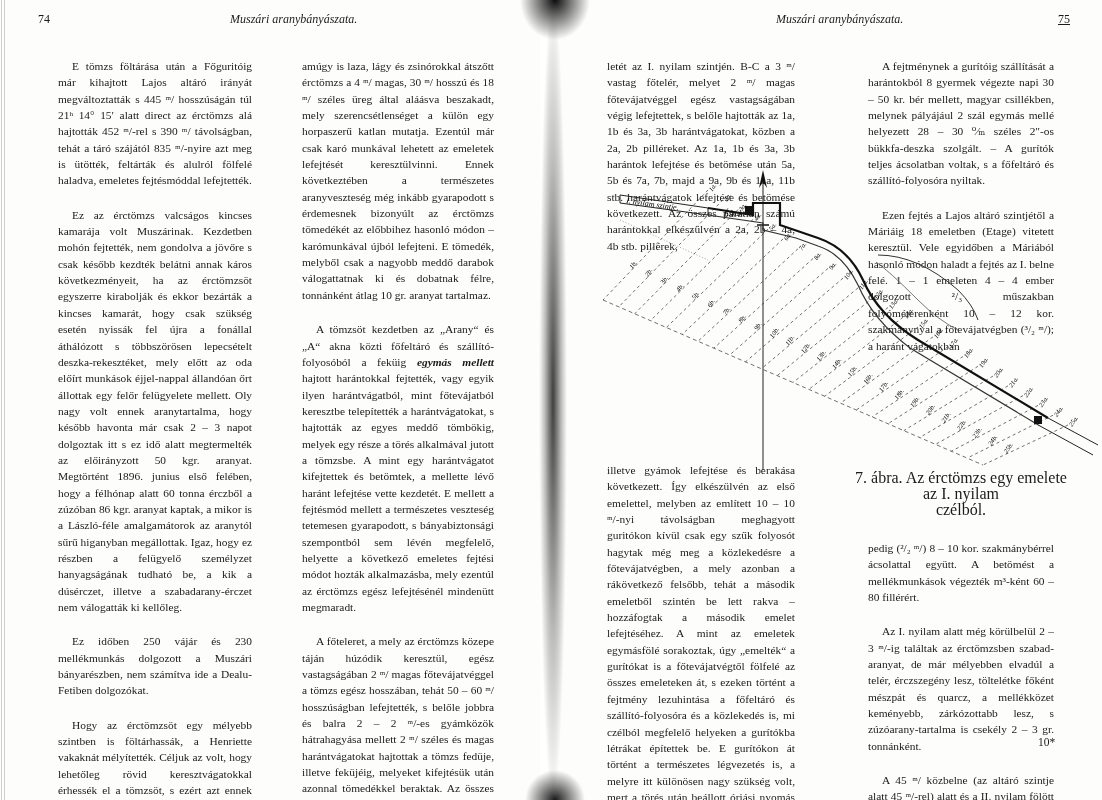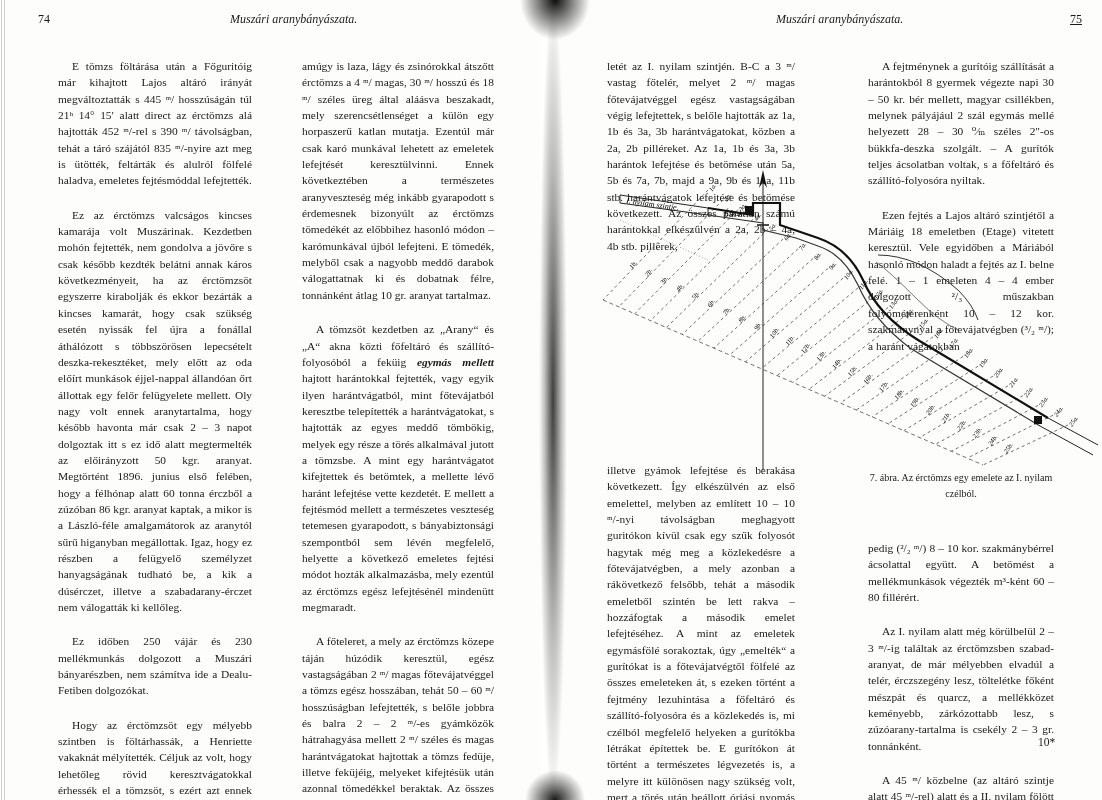--- a/index.html
+++ b/index.html
@@ -15,21 +15,21 @@
   .gutter-top { position:absolute; left:520px; top:0; width:70px; height:40px;
     background:radial-gradient(ellipse 35px 40px at 50% 0%, rgba(0,0,0,.95), rgba(0,0,0,0) 100%); }
   .gutter-bot { position:absolute; left:525px; top:770px; width:60px; height:30px;
     background:radial-gradient(ellipse 30px 30px at 50% 100%, rgba(0,0,0,.9), rgba(0,0,0,0) 100%); }
   .runhead { position:absolute; top:12px; font-size:12px; font-style:italic; }
   .pagenum { position:absolute; top:12px; font-size:12px; }
   .col { position:absolute; font-size:11.4px; line-height:16.35px; text-align:justify; }
   .col p { margin:18px; text-indent:14px; }
   .col p.noindent { text-indent:0; }
   .col p .it { font-style:italic; }
-  .caption { position:absolute; font-size:10px; line-height:16px; text-align:center; }
+  .caption { position:absolute; font-size:16px; line-height:16px; text-align:center; }
   .signature { position:absolute; font-size:11.5px; }
   .figure { position:absolute; }
 </style>
 </head>
 <body>
 
 <div class="page page-left">
   <div class="left-edge"></div>
   <div class="pagenum" style="left:38px;">74</div>
   <div class="runhead" style="left:230px;">Muszári aranybányászata.</div>
@@ -43,21 +43,21 @@
     </div>
   <div class="col" id="lcol2" style="left:284px; top:40px; width:228px;">
       <p class="noindent"><span>amúgy is laza, lágy és zsinórokkal átszőtt érctömzs a 4 ᵐ/ magas, 30 ᵐ/ hosszú és 18 ᵐ/ széles üreg által aláásva beszakadt, mely szerencsétlenséget a külön egy horpaszerű katlan mutatja. Ezentúl már csak karó munkával lehetett az emeletek lefejtését keresztülvinni. Ennek következtében a természetes aranyveszteség még inkább gyarapodott s érdemesnek bizonyúlt az érctömzs tömedékét az előbbihez hasonló módon – karómunkával újból lefejteni. E tömedék, melyből csak a nagyobb meddő darabok válogattatnak ki és dobatnak félre, tonnánként átlag 10 gr. aranyat tartalmaz.</span></p>
       <p><span>A tömzsöt kezdetben az „Arany“ és „A“ akna közti főfeltáró és szállító-folyosóból a feküig </span><span class="it" style="font-weight: bold;">egymás mellett</span><span> hajtott harántokkal fejtették, vagy egyik ilyen harántvágatból, mint főtevájatból keresztbe telepítették a harántvágatokat, s hajtották az egyes meddő tömbökig, melyek egy része a törés alkalmával jutott a tömzsbe. A mint egy harántvágatot kifejtettek és betömtek, a mellette lévő haránt lefejtése vette kezdetét. E mellett a fejtésmód mellett a természetes veszteség tetemesen gyarapodott, s bányabiztonsági szempontból sem lévén megfelelő, helyette a következő emeletes fejtési módot hozták alkalmazásba, mely ezentúl az érctömzs egész lefejtésénél mindenütt megmaradt.</span></p>
       <p><span>A főteleret, a mely az érctömzs közepe táján húzódik keresztül, egész vastagságában 2 ᵐ/ magas főtevájatvéggel a tömzs egész hosszában, tehát 50 – 60 ᵐ/ hosszúságban lefejtették, s belőle jobbra és balra 2 – 2 ᵐ/-es gyámközök hátrahagyása mellett 2 ᵐ/ széles és magas harántvágatokat hajtottak a tömzs fedüje, illetve feküjéig, melyeket kifejtésük után azonnal tömedékkel beraktak. Az összes harántvágatok lefejtése után a közbeeső gyámközök lefejtése következett, hasonlóan az előbbiekéhez: karómunkával, s mikor ezekkel is eljutottak a fedű illetve feküig, ezeket is berakattal látták el, valamint a főtevájatvéget is 10 – 10 ᵐ/-ként egy-egy 1 m² keresztszelvényű gurítót, hagyva hátra teljes ácsolatban. Így elkészültek egy emelet lefejtésével, mire a következő emelet lefejtése következett. A munka néha igen nehezen haladt, úgy, hogy egy emelet lefejtése néha 6 hónapig is eltartott.</span></p>
     </div>
 </div>
 
 <div class="page page-right">
   <div class="runhead" style="left:228px;">Muszári aranybányászata.</div>
-  <div class="pagenum" style="left:522px;text-decoration:underline;">75</div>
+  <div class="pagenum" style="left:510px;text-decoration:underline;">75</div>
 
   <div class="col" id="rcol1a" style="left:41px; top:40px; width:224px;">
       <p class="noindent"><span>letét az I. nyilam szintjén. B-C a 3 ᵐ/ vastag főtelér, melyet 2 ᵐ/ magas főtevájatvéggel egész vastagságában végig lefejtettek, s belőle hajtották az 1a, 1b és 3a, 3b harántvágatokat, közben a 2a, 2b pilléreket. Az 1a, 1b és 3a, 3b harántok lefejtése és betömése után 5a, 5b és 7a, 7b, majd a 9a, 9b és 11a, 11b stb. harántvágatok lefejtése és betömése következett. Az összes páratlan számú harántokkal elkészülvén a 2a, 2b – 4a, 4b stb. pillérek,</span></p>
     </div>
   <div class="col" id="rcol2a" style="left:302px; top:40px; width:222px;">
       <p><span>A fejtménynek a gurítóig szállítását a harántokból 8 gyermek végezte napi 30 – 50 kr. bér mellett, magyar csillékben, melynek pályájául 2 szál egymás mellé helyezett 28 – 30 ⁰⁄ₘ széles 2″-os bükkfa-deszka szolgált. – A gurítók teljes ácsolatban voltak, s a főfeltáró és szállító-folyosóra nyiltak.</span></p>
       <p><span>Ezen fejtés a Lajos altáró szintjétől a Máriáig 18 emeletben (Etage) vitetett keresztül. Vele egyidőben a Máriából hasonló módon haladt a fejtés az I. belne felé. 1 – 1 emeleten 4 – 4 ember dolgozott ²/₃ műszakban folyóméterenként 10 – 12 kor. szakmánynyal a főtevájatvégben (³/₂ ᵐ/); a haránt vágatokban</span></p>
     </div>
 
   <svg class="figure" style="left:10px; top:170px;" width="540" height="300" viewBox="0 0 540 300">

